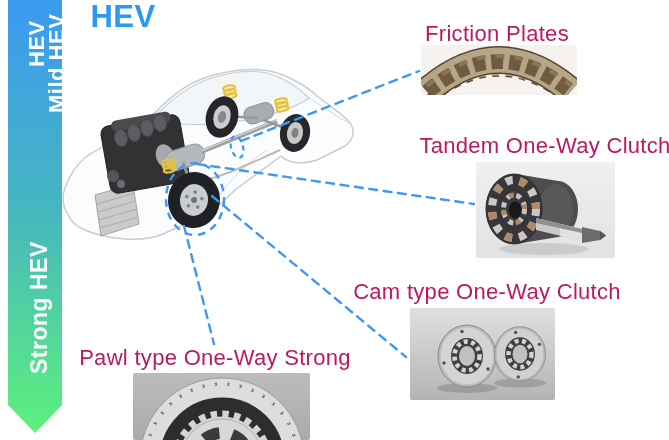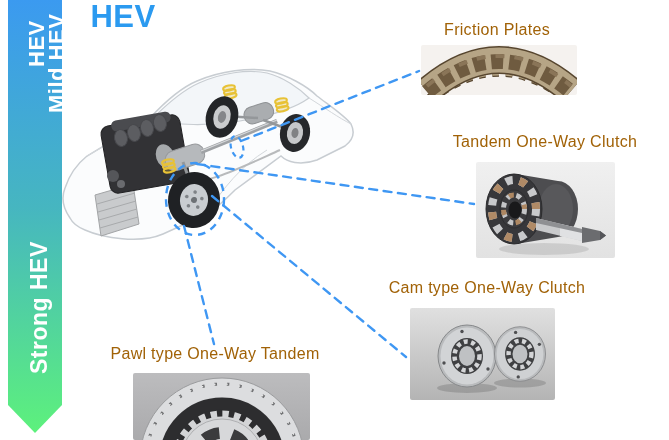--- a/index.html
+++ b/index.html
@@ -21,21 +21,21 @@
   #mildhev-v{left:36px;top:113px;font-size:22px;}
   #stronghev-v{left:18px;top:374px;font-size:23px;}
   
   #title{
     position:absolute;left:76px;top:3px;width:94px;text-align:center;
     color:#2B9AF0;font-weight:bold;font-size:31px;line-height:28px;letter-spacing:.5px;
   }
   
   .plabel{
     position:absolute;transform:translateX(-50%);white-space:nowrap;
-    color:#a16207;font-size:16px;letter-spacing:.3px;
+    color:#be185d;font-size:22px;letter-spacing:.3px;
   }
   #lbl-friction{left:497px;top:21px;}
   #lbl-tandem{left:545px;top:133px;}
   #lbl-cam{left:487px;top:279px;text-align:right;}
   #lbl-pawl{left:215px;top:345px;}
   
   .pimg{position:absolute;overflow:hidden;border-radius:2px;}
   #img-friction{left:421px;top:45px;width:156px;height:50px;background:#f5f2ef;}
   #img-tandem{left:476px;top:162px;width:139px;height:96px;background:linear-gradient(180deg,#f0f0f0,#e2e2e2);}
   #img-cam{left:410px;top:308px;width:145px;height:92px;background:linear-gradient(180deg,#e0e0e0,#b4b4b4);}
@@ -226,15 +226,15 @@
       <path d="M241,141 L419,71"></path>
       <path d="M197,164 L474,204"></path>
       <path d="M212,196 L406,357"></path>
       <path d="M184,226 L214,344"></path>
     </g>
   </svg>
 
   <div class="plabel" id="lbl-friction">Friction Plates</div>
   <div class="plabel" id="lbl-tandem">Tandem One-Way Clutch</div>
   <div class="plabel" id="lbl-cam">Cam type One-Way Clutch</div>
-  <div class="plabel" id="lbl-pawl">Pawl type One-Way Tandem</div>
+  <div class="plabel" id="lbl-pawl">Pawl type One-Way Strong</div>
 
 </div>
 
 </body></html>

